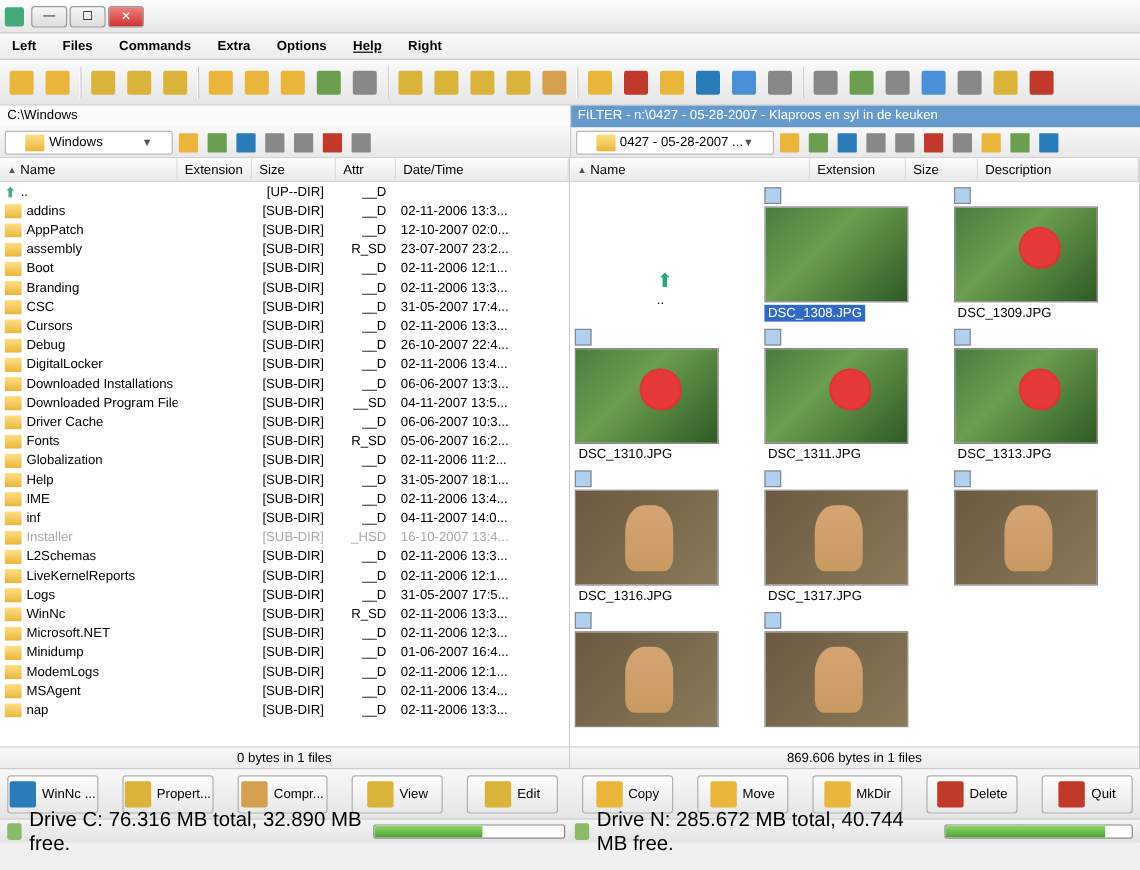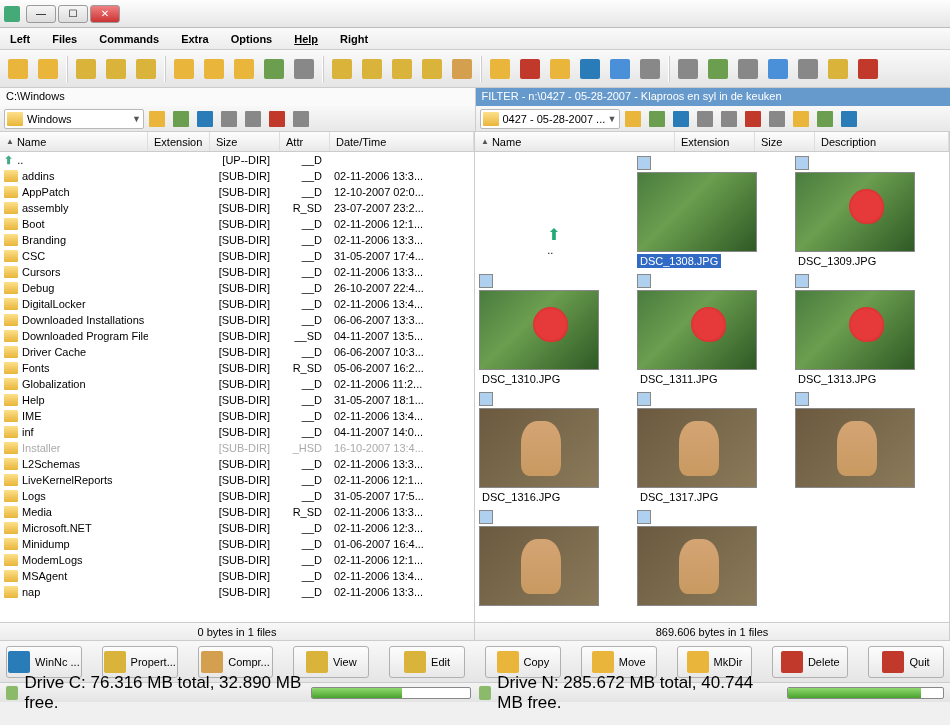--- a/index.html
+++ b/index.html
@@ -26,21 +26,21 @@
 
 
 .paths { height: 18px; display: flex; }
 .paths .left { flex: 1; background: #fafafa; padding: 2px 6px; border-right: 1px solid #ccc; color: #000; }
 .paths .right { flex: 1; background: #6699cc; padding: 2px 6px; color: #fff; }
 
 
 .drives { height: 26px; display: flex; background: linear-gradient(#f8f8f8,#e8e8e8); border-bottom: 1px solid #ccc; }
 .drive-half { flex: 1; display: flex; align-items: center; padding: 0 4px; gap: 2px; }
 .drive-half + .drive-half { border-left: 1px solid #ccc; }
-.drive-sel { display: flex; align-items: center; border: 1px solid #b8b8b8; background: #fff; padding: 1px 2px; height: 20px; border-radius: 2px; min-width: 140px; }
+.drive-sel { display: flex; align-items: center; border: 1px solid #b8b8b8; background: #fff; padding: 1px 16px; height: 20px; border-radius: 2px; min-width: 140px; }
 .drive-sel .fico { width: 16px; height: 14px; background: linear-gradient(#fde08a,#e9b53a); border-radius: 1px; margin-right: 4px; }
 .drive-sel .arrow { margin-left: auto; font-size: 9px; color: #555; }
 .sbtn { width: 22px; height: 20px; border: 1px solid transparent; border-radius: 2px; display: flex; align-items: center; justify-content: center; cursor: pointer; }
 .sbtn .mini { width: 16px; height: 16px; border-radius: 1px; }
 
 
 .panes { display: flex; height: 508px; }
 .pane { flex: 1; display: flex; flex-direction: column; border-right: 1px solid #ccc; background: #fff; position: relative; }
 .colhdr { height: 20px; background: linear-gradient(#fdfdfd,#e9e9e9); border-bottom: 1px solid #ccc; display: flex; align-items: center; font-weight: normal; }
 .colhdr .col { padding: 0 6px; border-right: 1px solid #ddd; height: 100%; display: flex; align-items: center; overflow: hidden; white-space: nowrap; }
@@ -514,21 +514,21 @@
             <span>Logs</span>
           </div>
           <div class="c-ext"></div>
           <div class="c-size">[SUB-DIR]</div>
           <div class="c-attr">__D</div>
           <div class="c-date">31-05-2007 17:5...</div>
         </div>
         <div class="frow">
           <div class="c-name">
             <div class="fico-folder"></div>
-            <span>Media</span>
+            <span>WinNc</span>
           </div>
           <div class="c-ext"></div>
           <div class="c-size">[SUB-DIR]</div>
           <div class="c-attr">R_SD</div>
           <div class="c-date">02-11-2006 13:3...</div>
         </div>
         <div class="frow">
           <div class="c-name">
             <div class="fico-folder"></div>
             <span>Microsoft.NET</span>

